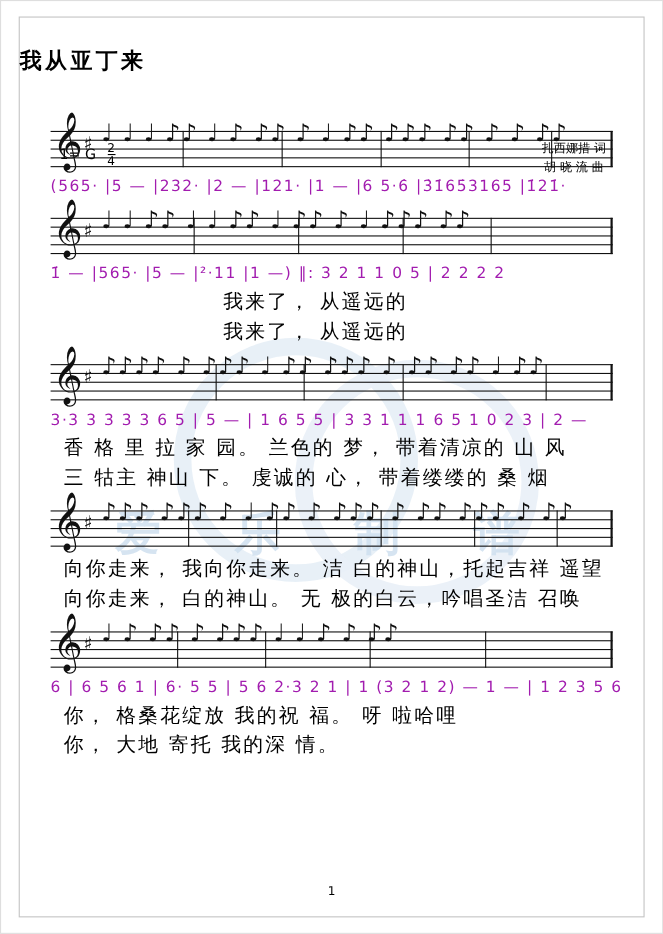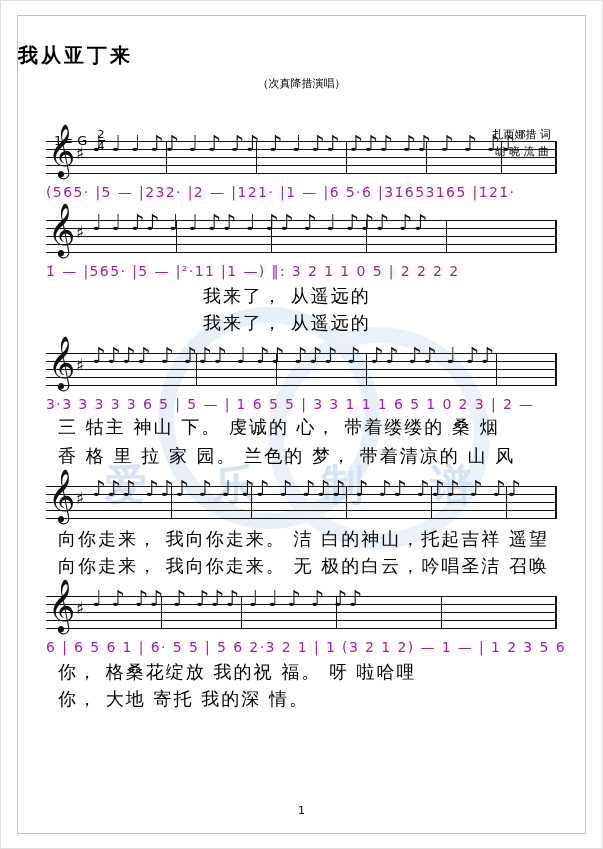--- a/index.html
+++ b/index.html
@@ -166,21 +166,20 @@
 
     <div class="watermark">
       <div class="wm-circ wm1"></div>
       <div class="wm-circ wm2"></div>
       <div class="wm-text">爱 乐 制 谱</div>
     </div>
 
     <div class="content">
 
       <div class="title">我从亚丁来</div>
-      <div class="subtitle">（次真降措演唱）</div>
 
       <div class="credits">
         <div>扎西娜措 词</div>
         <div>胡 晓 流 曲</div>
       </div>
 
       <div class="keysig">
         <span>1= G</span>
         <span class="meter">
           <span class="num">2</span>
@@ -242,43 +241,43 @@
           <div class="keyacc">♯</div>
           <div class="notes">♪♪♪♪ ♪ ♪♪♪ ♩ ♪♪ ♪♪♪ ♪ ♪♪ ♪♪ ♩ ♪♪</div>
           <div class="barline" style="left:150px"></div>
           <div class="barline" style="left:230px"></div>
           <div class="barline" style="left:320px"></div>
           <div class="barline" style="left:450px"></div>
           <div class="endbar"></div>
         </div>
       </div>
       <div class="numrow">3·3 3 3 3 3 6 5 | 5 — | 1 6 5 5 | 3 3 1 1 1 6 5 1 0 2 3 | 2 —</div>
+      <div class="lyric">香 格 里 拉 家   园。 兰色的   梦， 带着清凉的 山   风</div>
       <div class="lyric second">三 牯主 神山   下。 虔诚的   心， 带着缕缕的 桑   烟</div>
-      <div class="lyric">香 格 里 拉 家   园。 兰色的   梦， 带着清凉的 山   风</div>
 
       <div class="system" style="margin-top:14px">
         <div class="staff">
           <div class="line"></div>
             <div class="line"></div>
             <div class="line"></div>
             <div class="line"></div>
             <div class="line"></div>
           <div class="clef">𝄞</div>
           <div class="keyacc">♯</div>
           <div class="notes">♪♪♪ ♪♪♪ ♪ ♩ ♪♪ ♪ ♪♪♪ ♪ ♪♪ ♪♪♪ ♪ ♪♪</div>
           <div class="barline" style="left:125px"></div>
           <div class="barline" style="left:205px"></div>
           <div class="barline" style="left:300px"></div>
           <div class="barline" style="left:385px"></div>
           <div class="barline" style="left:460px"></div>
           <div class="endbar"></div>
         </div>
       </div>
       <div class="lyric">向你走来， 我向你走来。 洁 白的神山，托起吉祥 遥望</div>
-      <div class="lyric second">向你走来， 我向你走来。 无 极的白云，吟唱圣洁 召唤</div>
+      <div class="lyric second">向你走来， 白的神山。 无 极的白云，吟唱圣洁 召唤</div>
 
       <div class="system" style="margin-top:14px">
         <div class="staff">
           <div class="line"></div>
             <div class="line"></div>
             <div class="line"></div>
             <div class="line"></div>
             <div class="line"></div>
           <div class="clef">𝄞</div>
           <div class="keyacc">♯</div>

